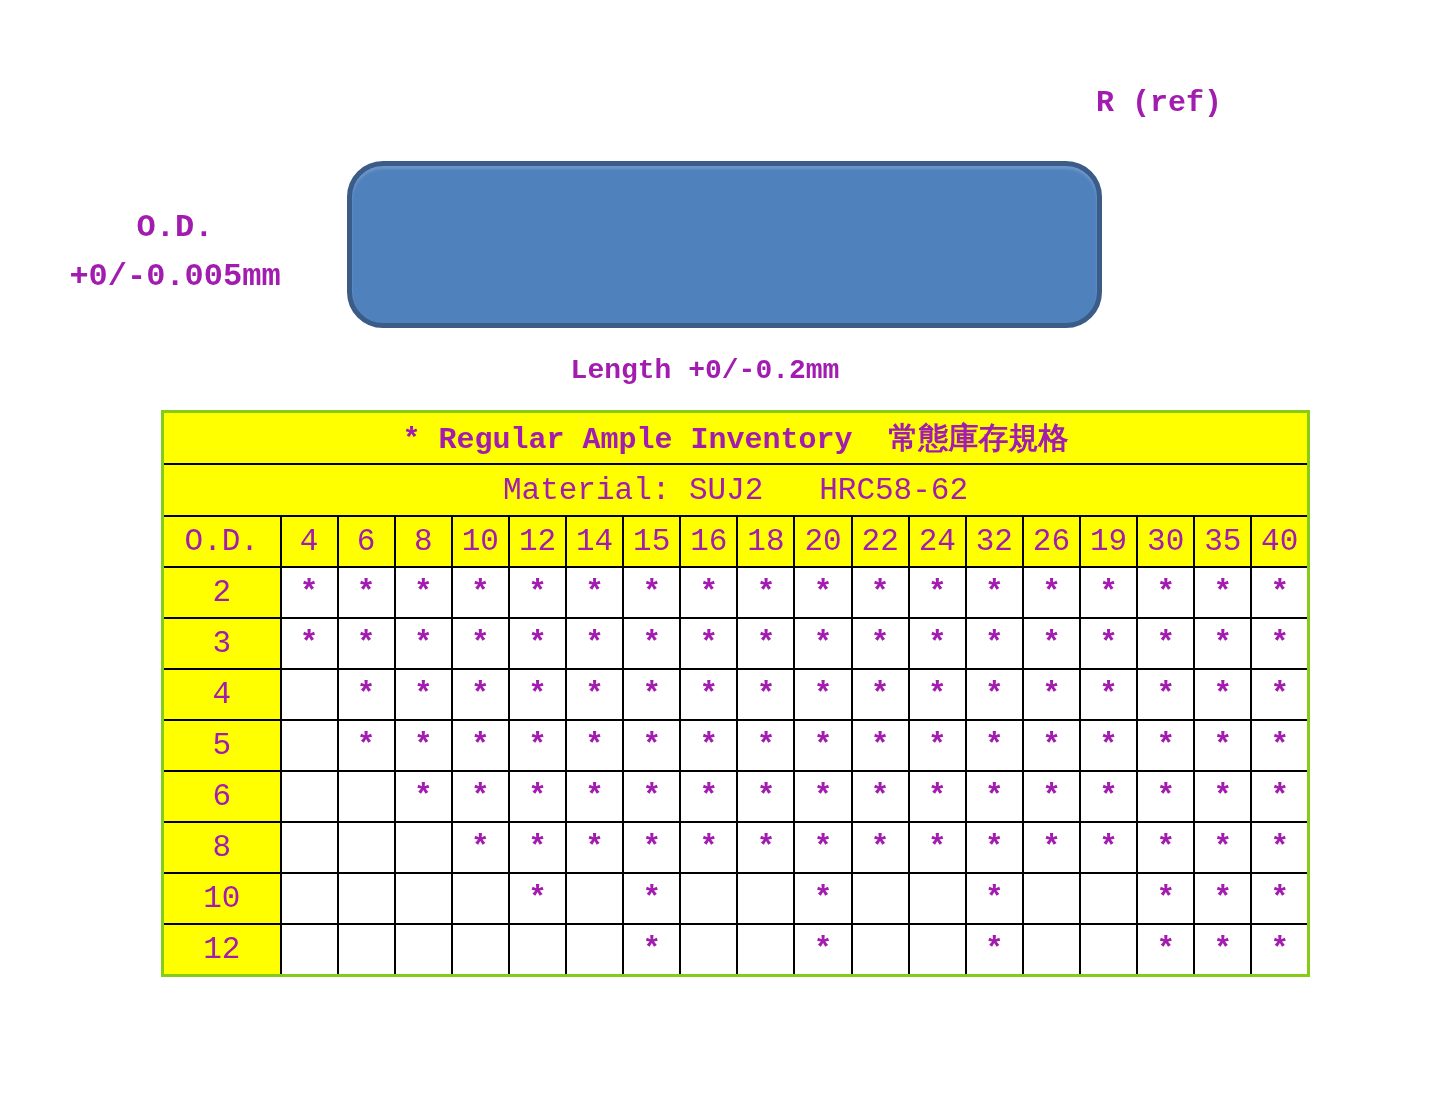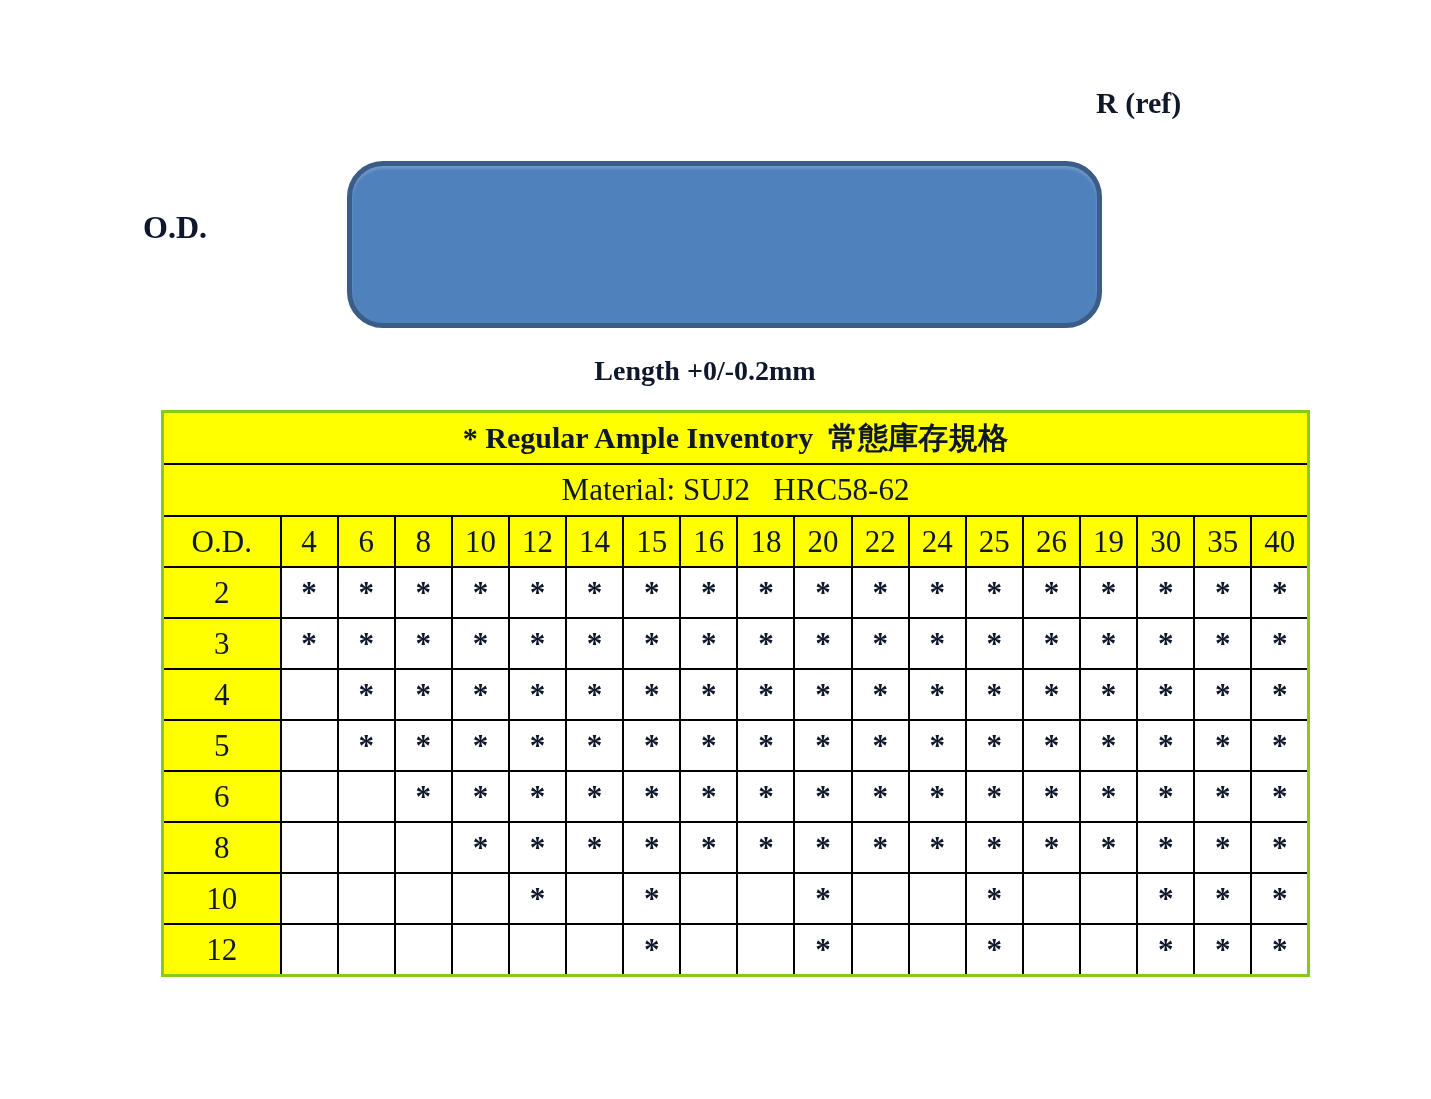--- a/index.html
+++ b/index.html
@@ -1,21 +1,21 @@
 <!DOCTYPE html>
 <html><head>
 <meta charset="utf-8">
 <style>
   html,body{margin:0;padding:0;background:#ffffff;}
   .page{
     position:relative;
     width:1431px;height:1099px;
     background:#ffffff;
-    font-family:Liberation Serif, serif;
-    color:#0f172a;
+    font-family:Liberation Mono, monospace;
+    color:#a21caf;
     overflow:hidden;
   }
   .r-ref{
     position:absolute;left:1096px;top:86px;
     font-size:30px;font-weight:bold;white-space:nowrap;
   }
   .pin{
     position:absolute;left:347px;top:161px;
     width:755px;height:167px;
     box-sizing:border-box;
@@ -60,20 +60,21 @@
 <body>
 
 <div class="page">
 
   <div class="r-ref">R (ref)</div>
 
   <div class="pin"></div>
 
   <div class="od-label">
     <div>O.D.</div>
+    <div>+0/-0.005mm</div>
   </div>
 
   <div class="length-label">Length +0/-0.2mm</div>
 
   <table class="inv">
     <colgroup id="inv-cols">
         <col style="width: 118px;">
         <col>
         <col>
         <col>
@@ -107,21 +108,21 @@
           <td class="ylw">8</td>
           <td class="ylw">10</td>
           <td class="ylw">12</td>
           <td class="ylw">14</td>
           <td class="ylw">15</td>
           <td class="ylw">16</td>
           <td class="ylw">18</td>
           <td class="ylw">20</td>
           <td class="ylw">22</td>
           <td class="ylw">24</td>
-          <td class="ylw">25</td>
+          <td class="ylw">32</td>
           <td class="ylw">26</td>
           <td class="ylw">19</td>
           <td class="ylw">30</td>
           <td class="ylw">35</td>
           <td class="ylw">40</td>
         </tr>
     </tbody>
     <tbody id="data-rows">
         <tr class="data-row">
           <td class="ylw">2</td>

